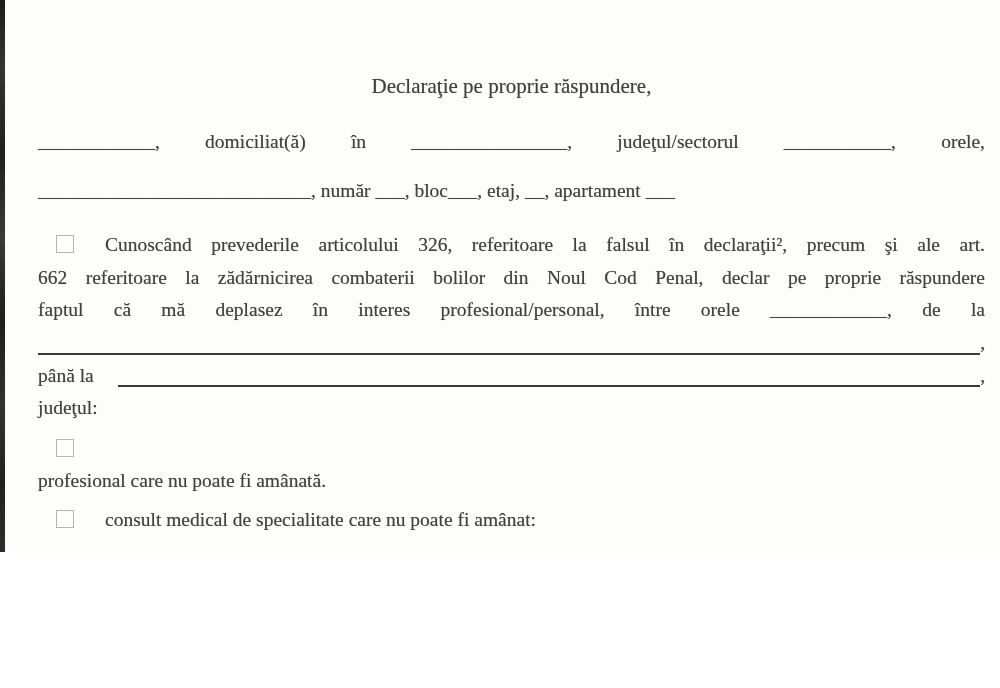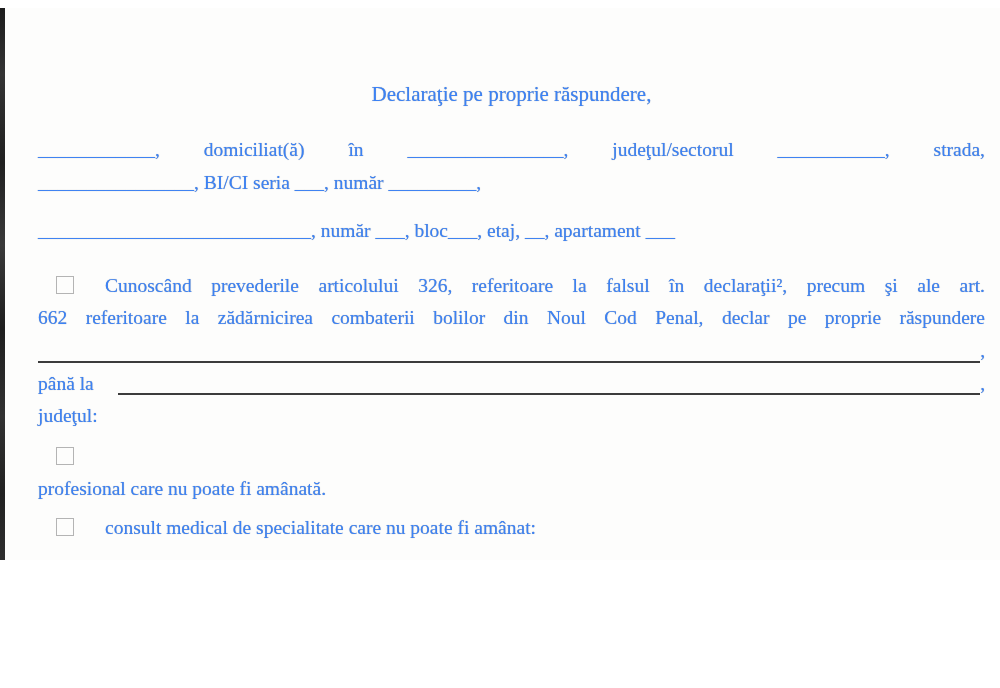--- a/index.html
+++ b/index.html
@@ -3,22 +3,21 @@
 <meta charset="utf-8">
 <style>
   html, body { margin: 0; padding: 0; background: #ffffff; }
   #page {
     position: relative;
     width: 1000px;
     height: 552px;
     background: #fdfdfc;
     overflow: hidden;
     font-family: "Liberation Serif", "DejaVu Serif", serif;
-    color: #3b82f6;
-    margin-top: 8px;
+    color: #404040;
   }
   
   #scan-edge {
     position: absolute;
     left: 0; top: 0;
     width: 5px; height: 100%;
     background: linear-gradient(180deg,
       #1c1c1c 0%, #343434 12%, #202020 28%, #3a3a3a 43%,
       #1e1e1e 58%, #323232 74%, #212121 88%, #2e2e2e 100%);
   }
@@ -71,33 +70,33 @@
 <body>
 
 <div id="page">
   <div id="scan-edge"></div>
 
   <div id="content">
 
     <div class="title">Declaraţie pe proprie răspundere,</div>
 
     <div class="para m-a">
-      <div class="ln j">____________, domiciliat(ă) în ________________, judeţul/sectorul ___________, strada,</div>
-      <div class="ln">________________, BI/CI seria ___, număr _________,</div>
+      <div class="ln j">____________, domiciliat(ă) în ________________, judeţul/sectorul ___________, orele,</div>
     </div>
 
     <div class="para m-b">
       <div class="ln">____________________________, număr ___, bloc___, etaj, __, apartament ___</div>
     </div>
 
     <div class="para m-c">
       <div class="ln j">
         <span class="cb"></span><span>Cunoscând prevederile articolului 326, referitoare la falsul în declaraţii², precum şi ale art.</span>
       </div>
       <div class="ln j">662 referitoare la zădărnicirea combaterii bolilor din Noul Cod Penal, declar pe proprie răspundere</div>
+      <div class="ln j">faptul că mă deplasez în interes profesional/personal, între orele ____________, de la</div>
       <div class="ln fill-line">
         <span class="pre"></span>
           <span class="fill"></span>
           <span class="suf">,</span>
       </div>
       <div class="ln fill-line">
         <span class="pre">până la</span>
           <span class="fill gap-left"></span>
           <span class="suf">,</span>
       </div>

